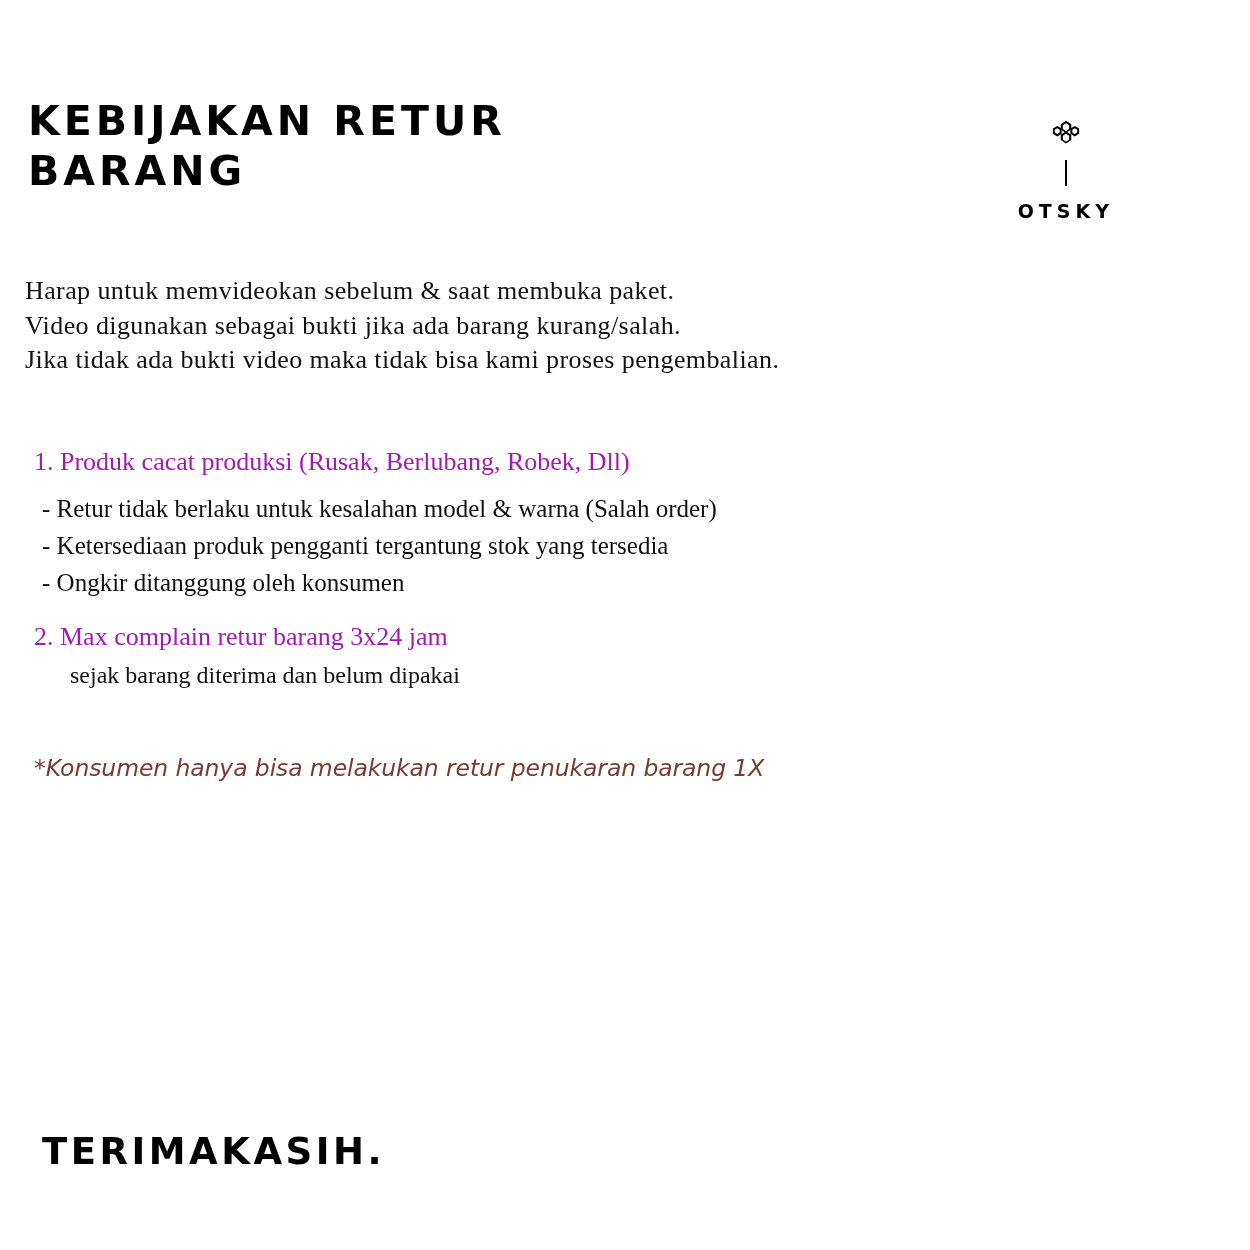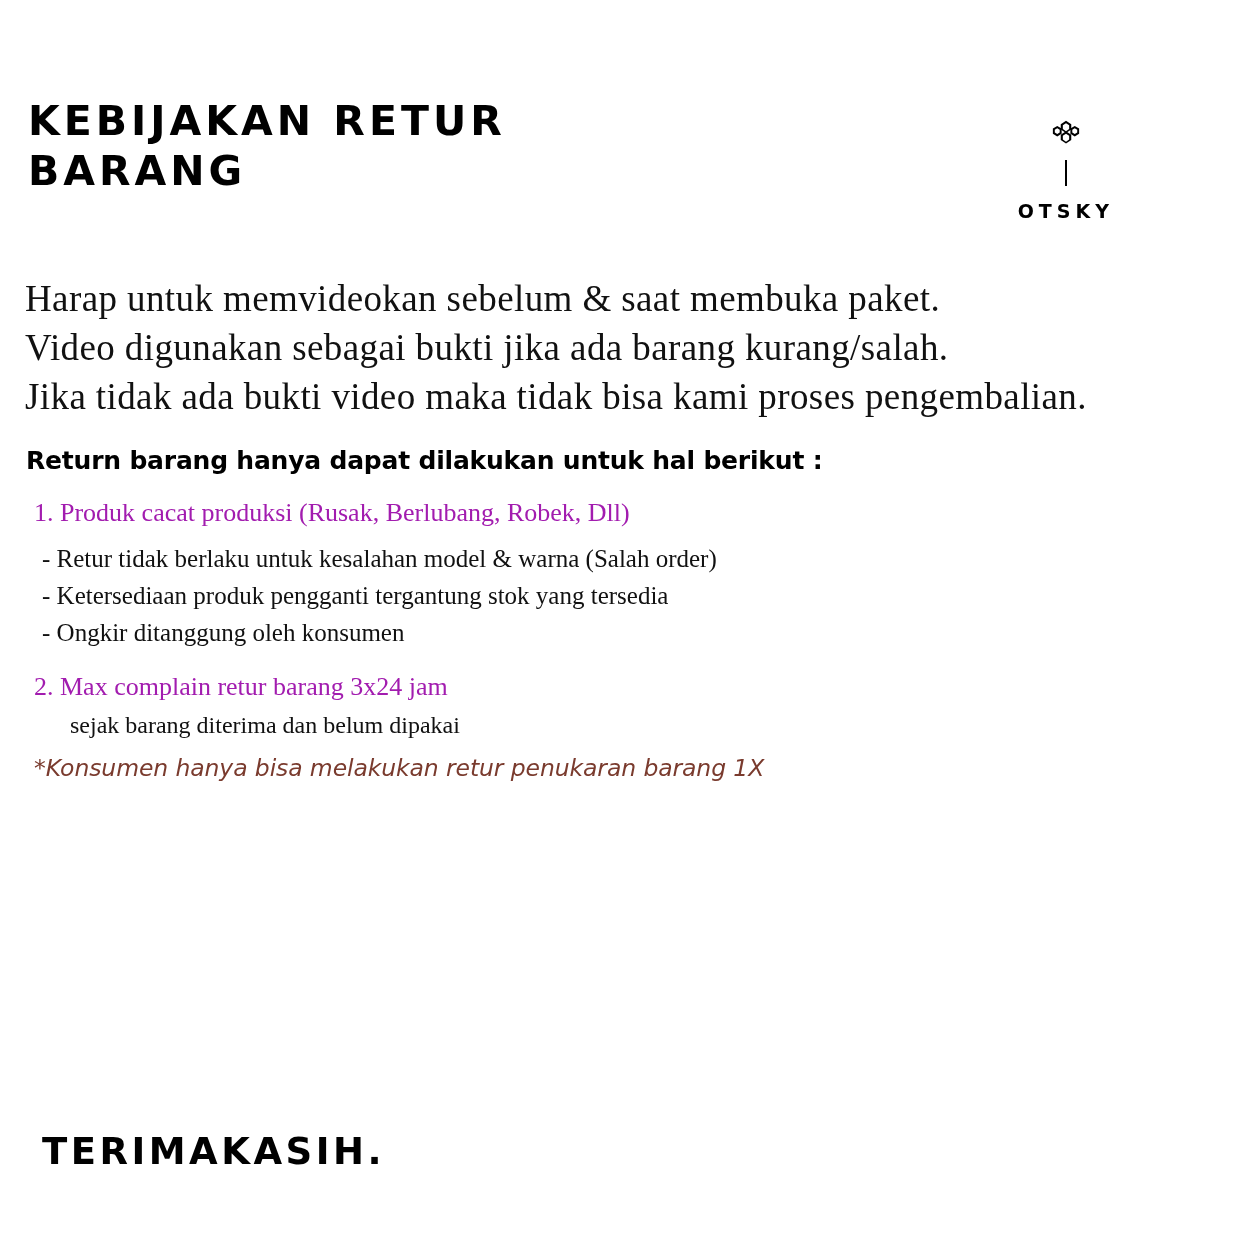--- a/index.html
+++ b/index.html
@@ -70,21 +70,21 @@
 
   
   .intro {
     position: absolute;
     top: 274px;
     left: 25px;
     right: 20px;
   }
   .intro-line {
     font-family: "Liberation Serif", serif;
-    font-size: 37px;
+    font-size: 26px;
     line-height: 1.33;
     letter-spacing: 0.4px;
     color: #111;
     white-space: nowrap;
   }
 
   
   .conditions {
     position: absolute;
     top: 445px;
@@ -186,21 +186,20 @@
     </div>
   </div>
 
   <div class="intro">
     <div class="intro-line">Harap untuk memvideokan sebelum &amp; saat membuka paket.</div>
     <div class="intro-line">Video digunakan sebagai bukti jika ada barang kurang/salah.</div>
     <div class="intro-line">Jika tidak ada bukti video maka tidak bisa kami proses pengembalian.</div>
   </div>
 
   <div class="conditions">
-    <h2 class="conditions-heading">Return barang hanya dapat dilakukan untuk hal berikut :</h2>
 
     <p class="cond-item">1. Produk cacat produksi (Rusak, Berlubang, Robek, Dll)</p>
 
     <div class="sub-list">
       <p class="cond-sub">- Retur tidak berlaku untuk kesalahan model &amp; warna (Salah order)</p>
       <p class="cond-sub">- Ketersediaan produk pengganti tergantung stok yang tersedia</p>
       <p class="cond-sub">- Ongkir ditanggung oleh konsumen</p>
     </div>
 
     <p class="cond-item cond-item-2">2. Max complain retur barang 3x24 jam</p>

